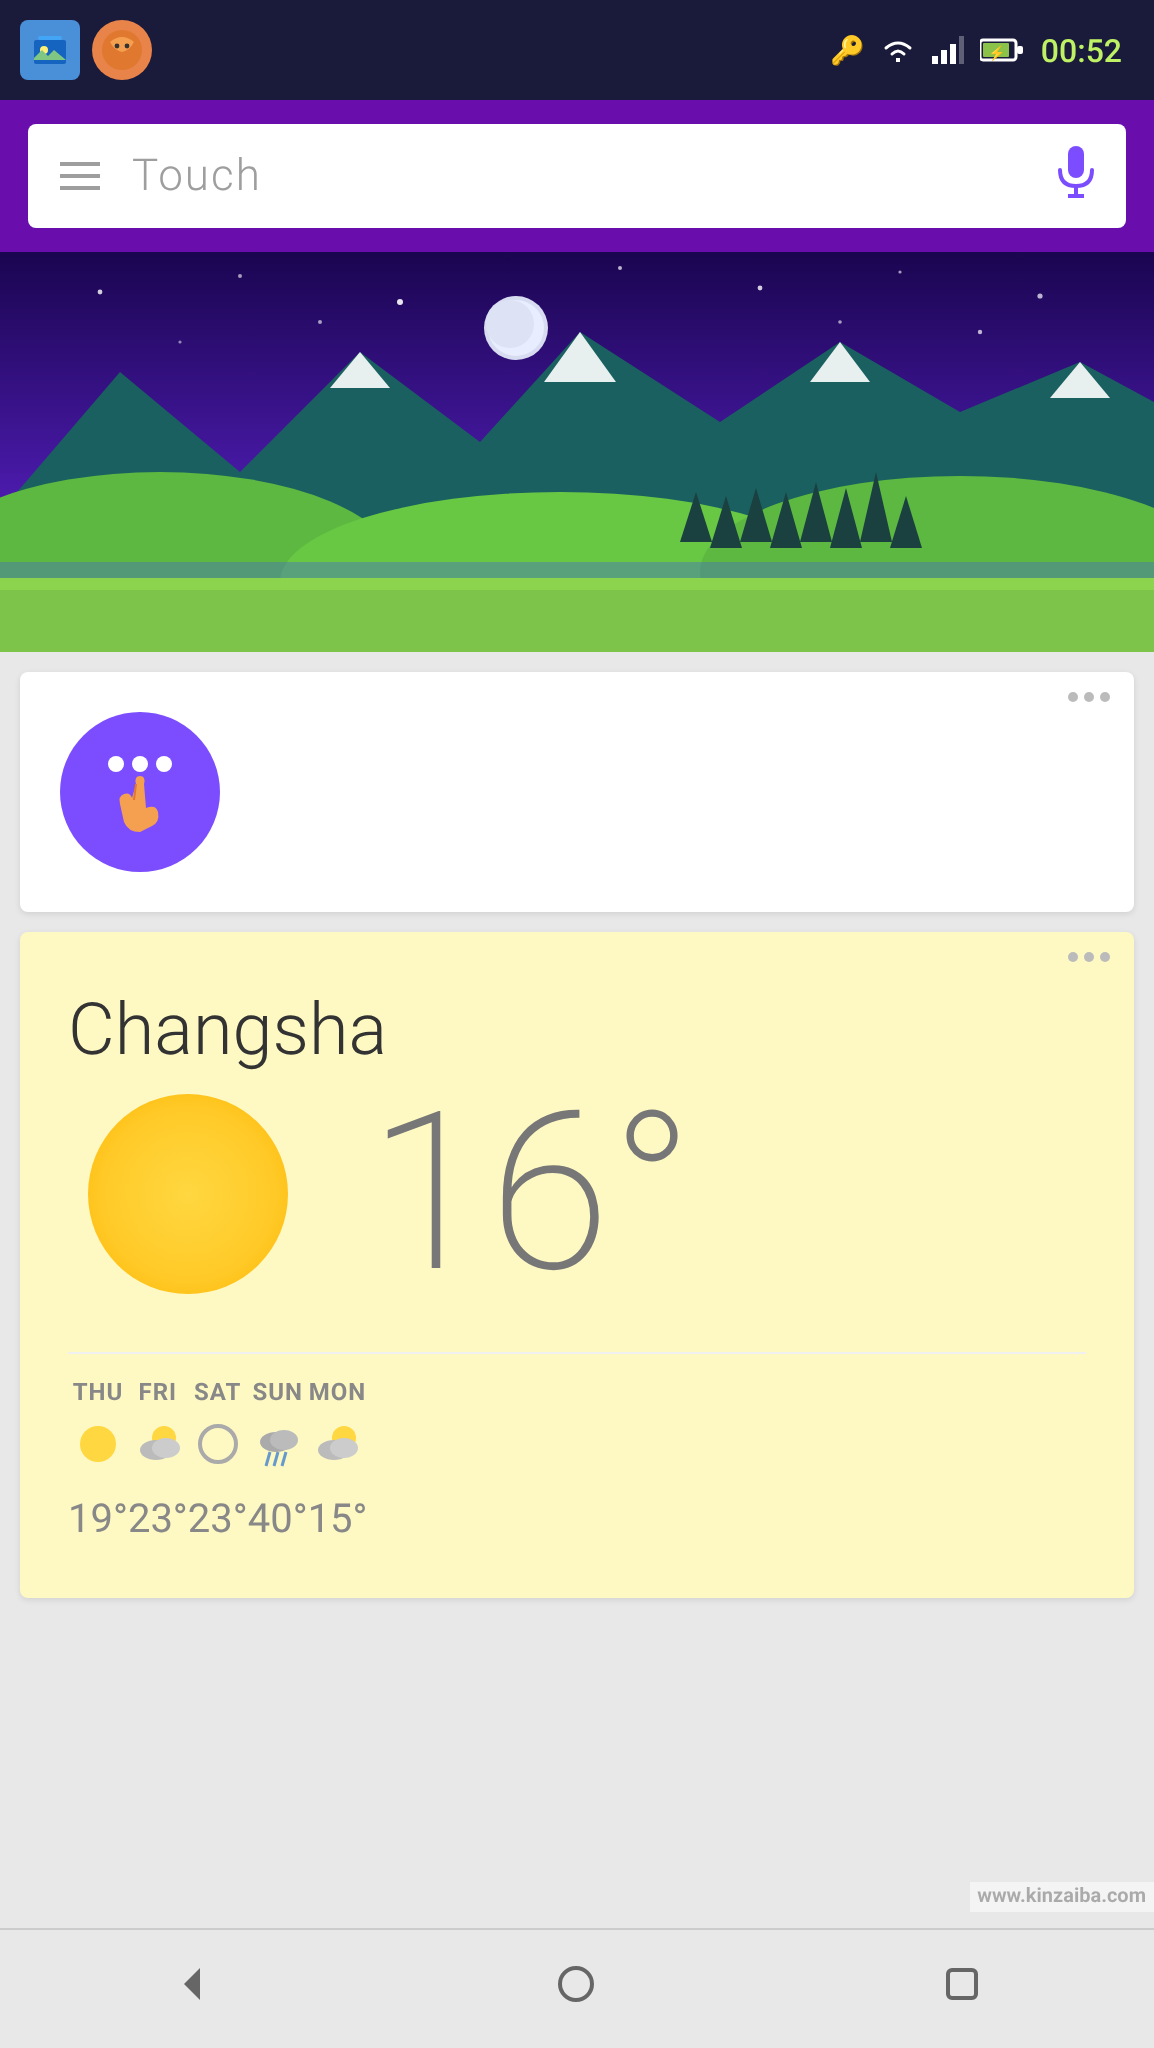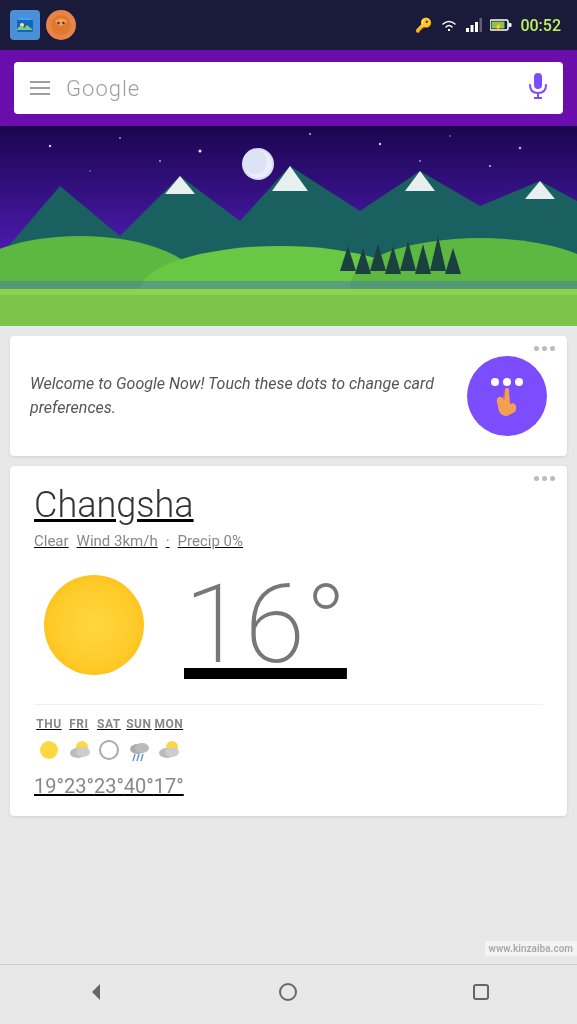--- a/index.html
+++ b/index.html
@@ -173,26 +173,25 @@
       border-radius: 50%;
       background: #7c4dff;
       display: flex;
       align-items: center;
       justify-content: center;
       flex-shrink: 0;
     }
 
     
     .weather-card {
-      background: #ffffff;
+      background: #fef9c3;
       border-radius: 4px;
-      padding: 18px 24px;
+      padding: 28px 24px;
       box-shadow: 0 1px 3px rgba(0,0,0,0.1);
       position: relative;
-      text-decoration: underline;
     }
 
     .weather-card-menu {
       position: absolute;
       top: 10px;
       right: 12px;
       display: flex;
       gap: 3px;
     }
 
@@ -368,21 +367,21 @@
   </div>
 </div>
 
 <div class="search-bar-container">
   <div class="search-bar">
     <div class="hamburger-icon">
       <span></span>
         <span></span>
         <span></span>
     </div>
-    <span class="google-logo">Google</span>
+    <span class="google-logo">Touch</span>
     <span class="mic-icon">
       <svg width="18" height="26" viewBox="0 0 18 26" fill="none">
         <rect x="5" y="0" width="8" height="16" rx="4" fill="#7c4dff"></rect>
         <path d="M1 12 Q1 20 9 20 Q17 20 17 12" stroke="#7c4dff" stroke-width="2" fill="none" stroke-linecap="round"></path>
         <line x1="9" y1="20" x2="9" y2="25" stroke="#7c4dff" stroke-width="2"></line>
         <line x1="5" y1="25" x2="13" y2="25" stroke="#7c4dff" stroke-width="2"></line>
       </svg>
     </span>
   </div>
 </div>
@@ -445,21 +444,20 @@
 </div>
 
 <div class="content-area">
 
   <div class="welcome-card">
     <div class="card-menu-dots">
       <div class="card-menu-dot"></div>
       <div class="card-menu-dot"></div>
       <div class="card-menu-dot"></div>
     </div>
-    <p class="welcome-text">Welcome to Google Now! Touch these dots to change card preferences.</p>
     <div class="touch-icon">
       <svg width="60" height="60" viewBox="0 0 60 60">
 
         <circle cx="18" cy="16" r="4" fill="white"></circle>
         <circle cx="30" cy="16" r="4" fill="white"></circle>
         <circle cx="42" cy="16" r="4" fill="white"></circle>
 
         <path d="M28 26 Q27 22 30 22 Q33 22 32 26 L33 38 Q38 36 39 40 Q40 45 36 47 L30 50 Q24 50 22 45 L20 36 Q19 32 22 31 Q25 30 26 33 L28 26z" fill="#f5a050"></path>
         <path d="M28 26 L27 34" stroke="#e07830" stroke-width="1" fill="none"></path>
       </svg>
@@ -468,26 +466,20 @@
 
   <div class="weather-card">
     <div class="weather-card-menu card-menu-dots">
       <div class="card-menu-dot"></div>
       <div class="card-menu-dot"></div>
       <div class="card-menu-dot"></div>
     </div>
 
     <div class="city-name">Changsha</div>
 
-    <div class="weather-details">
-      <span class="weather-condition">Clear</span>
-      <span>Wind 3km/h</span>
-      <span class="weather-dot">·</span>
-      <span>Precip 0%</span>
-    </div>
 
     <div class="weather-main">
       <div class="sun-icon"></div>
       <div class="temperature">16°</div>
     </div>
 
     <div class="forecast-row">
 
       <div class="forecast-day">
         <span class="day-label">THU</span>
@@ -537,21 +529,21 @@
 
       <div class="forecast-day">
         <span class="day-label">MON</span>
         <span class="day-icon">
           <svg width="26" height="26" viewBox="0 0 26 26">
             <circle cx="16" cy="10" r="6" fill="#ffd740"></circle>
             <ellipse cx="11" cy="16" rx="8" ry="5" fill="#bbb"></ellipse>
             <ellipse cx="16" cy="15" rx="7" ry="5" fill="#ccc"></ellipse>
           </svg>
         </span>
-        <span class="day-temp">17°</span>
+        <span class="day-temp">15°</span>
       </div>
     </div>
   </div>
 </div>
 
 <div class="nav-bar">
   <span class="nav-icon">
     <svg width="20" height="20" viewBox="0 0 20 20">
       <polygon points="14,2 6,10 14,18" fill="#666"></polygon>
     </svg>

